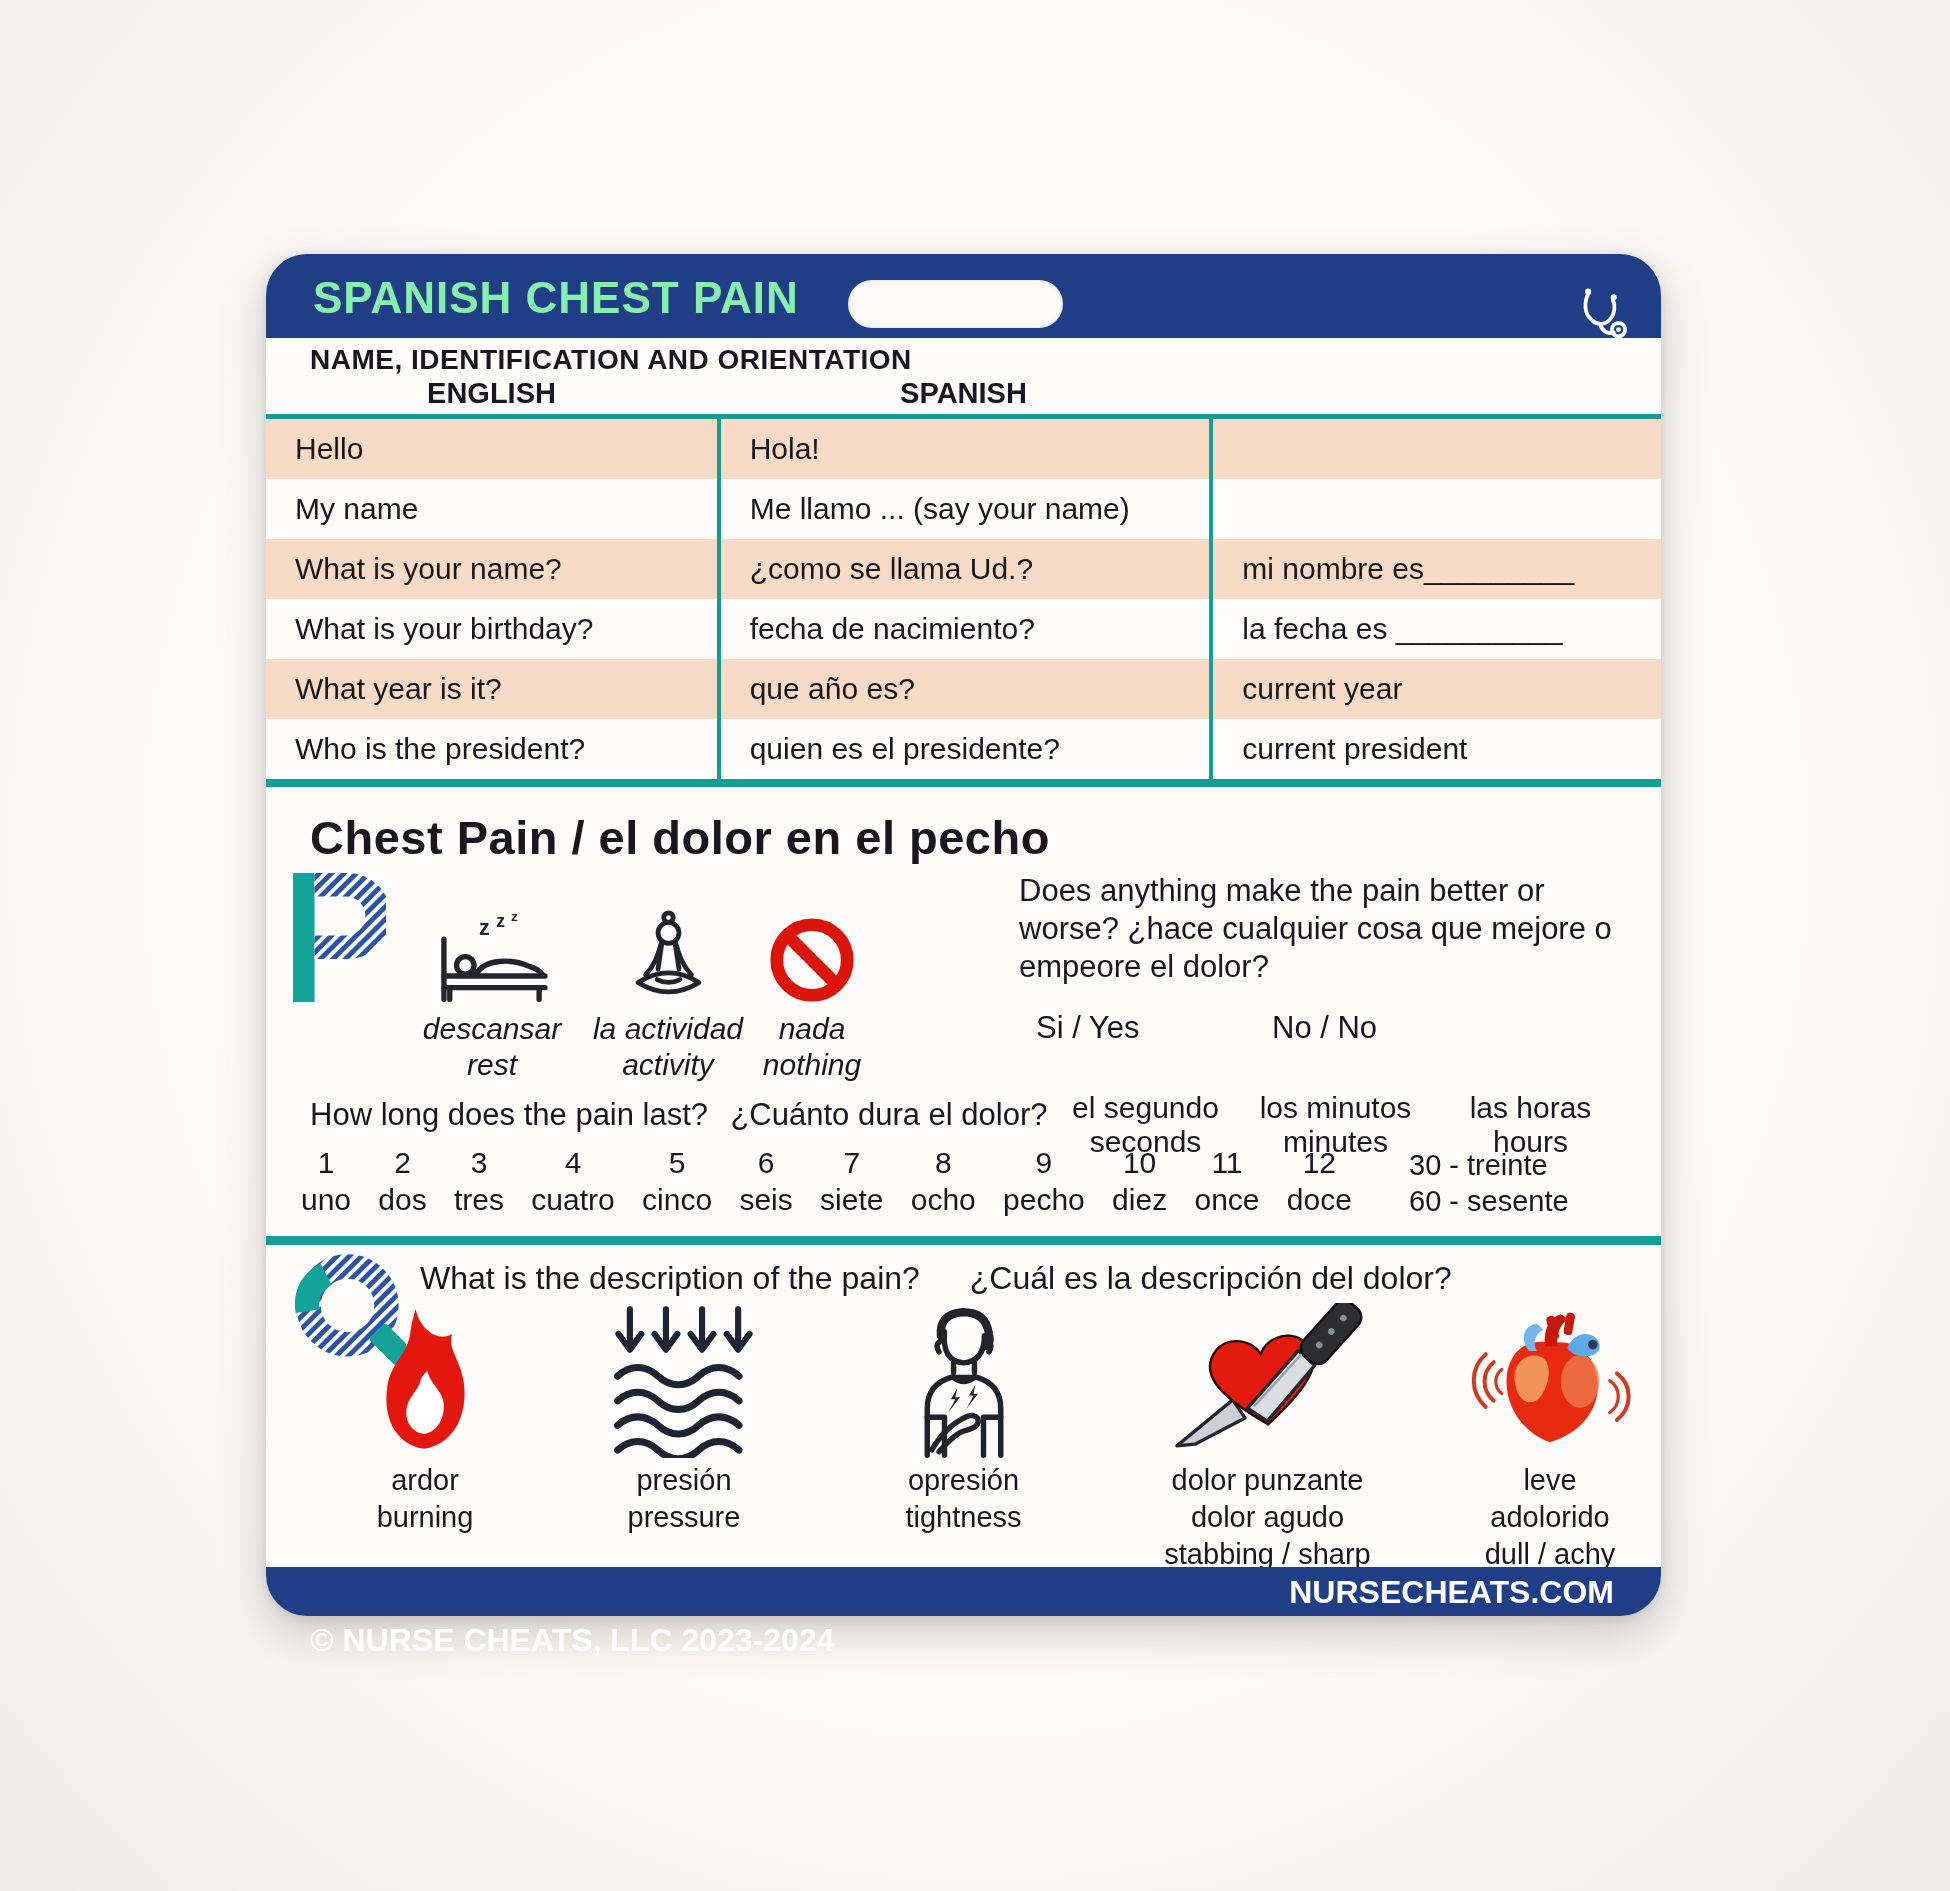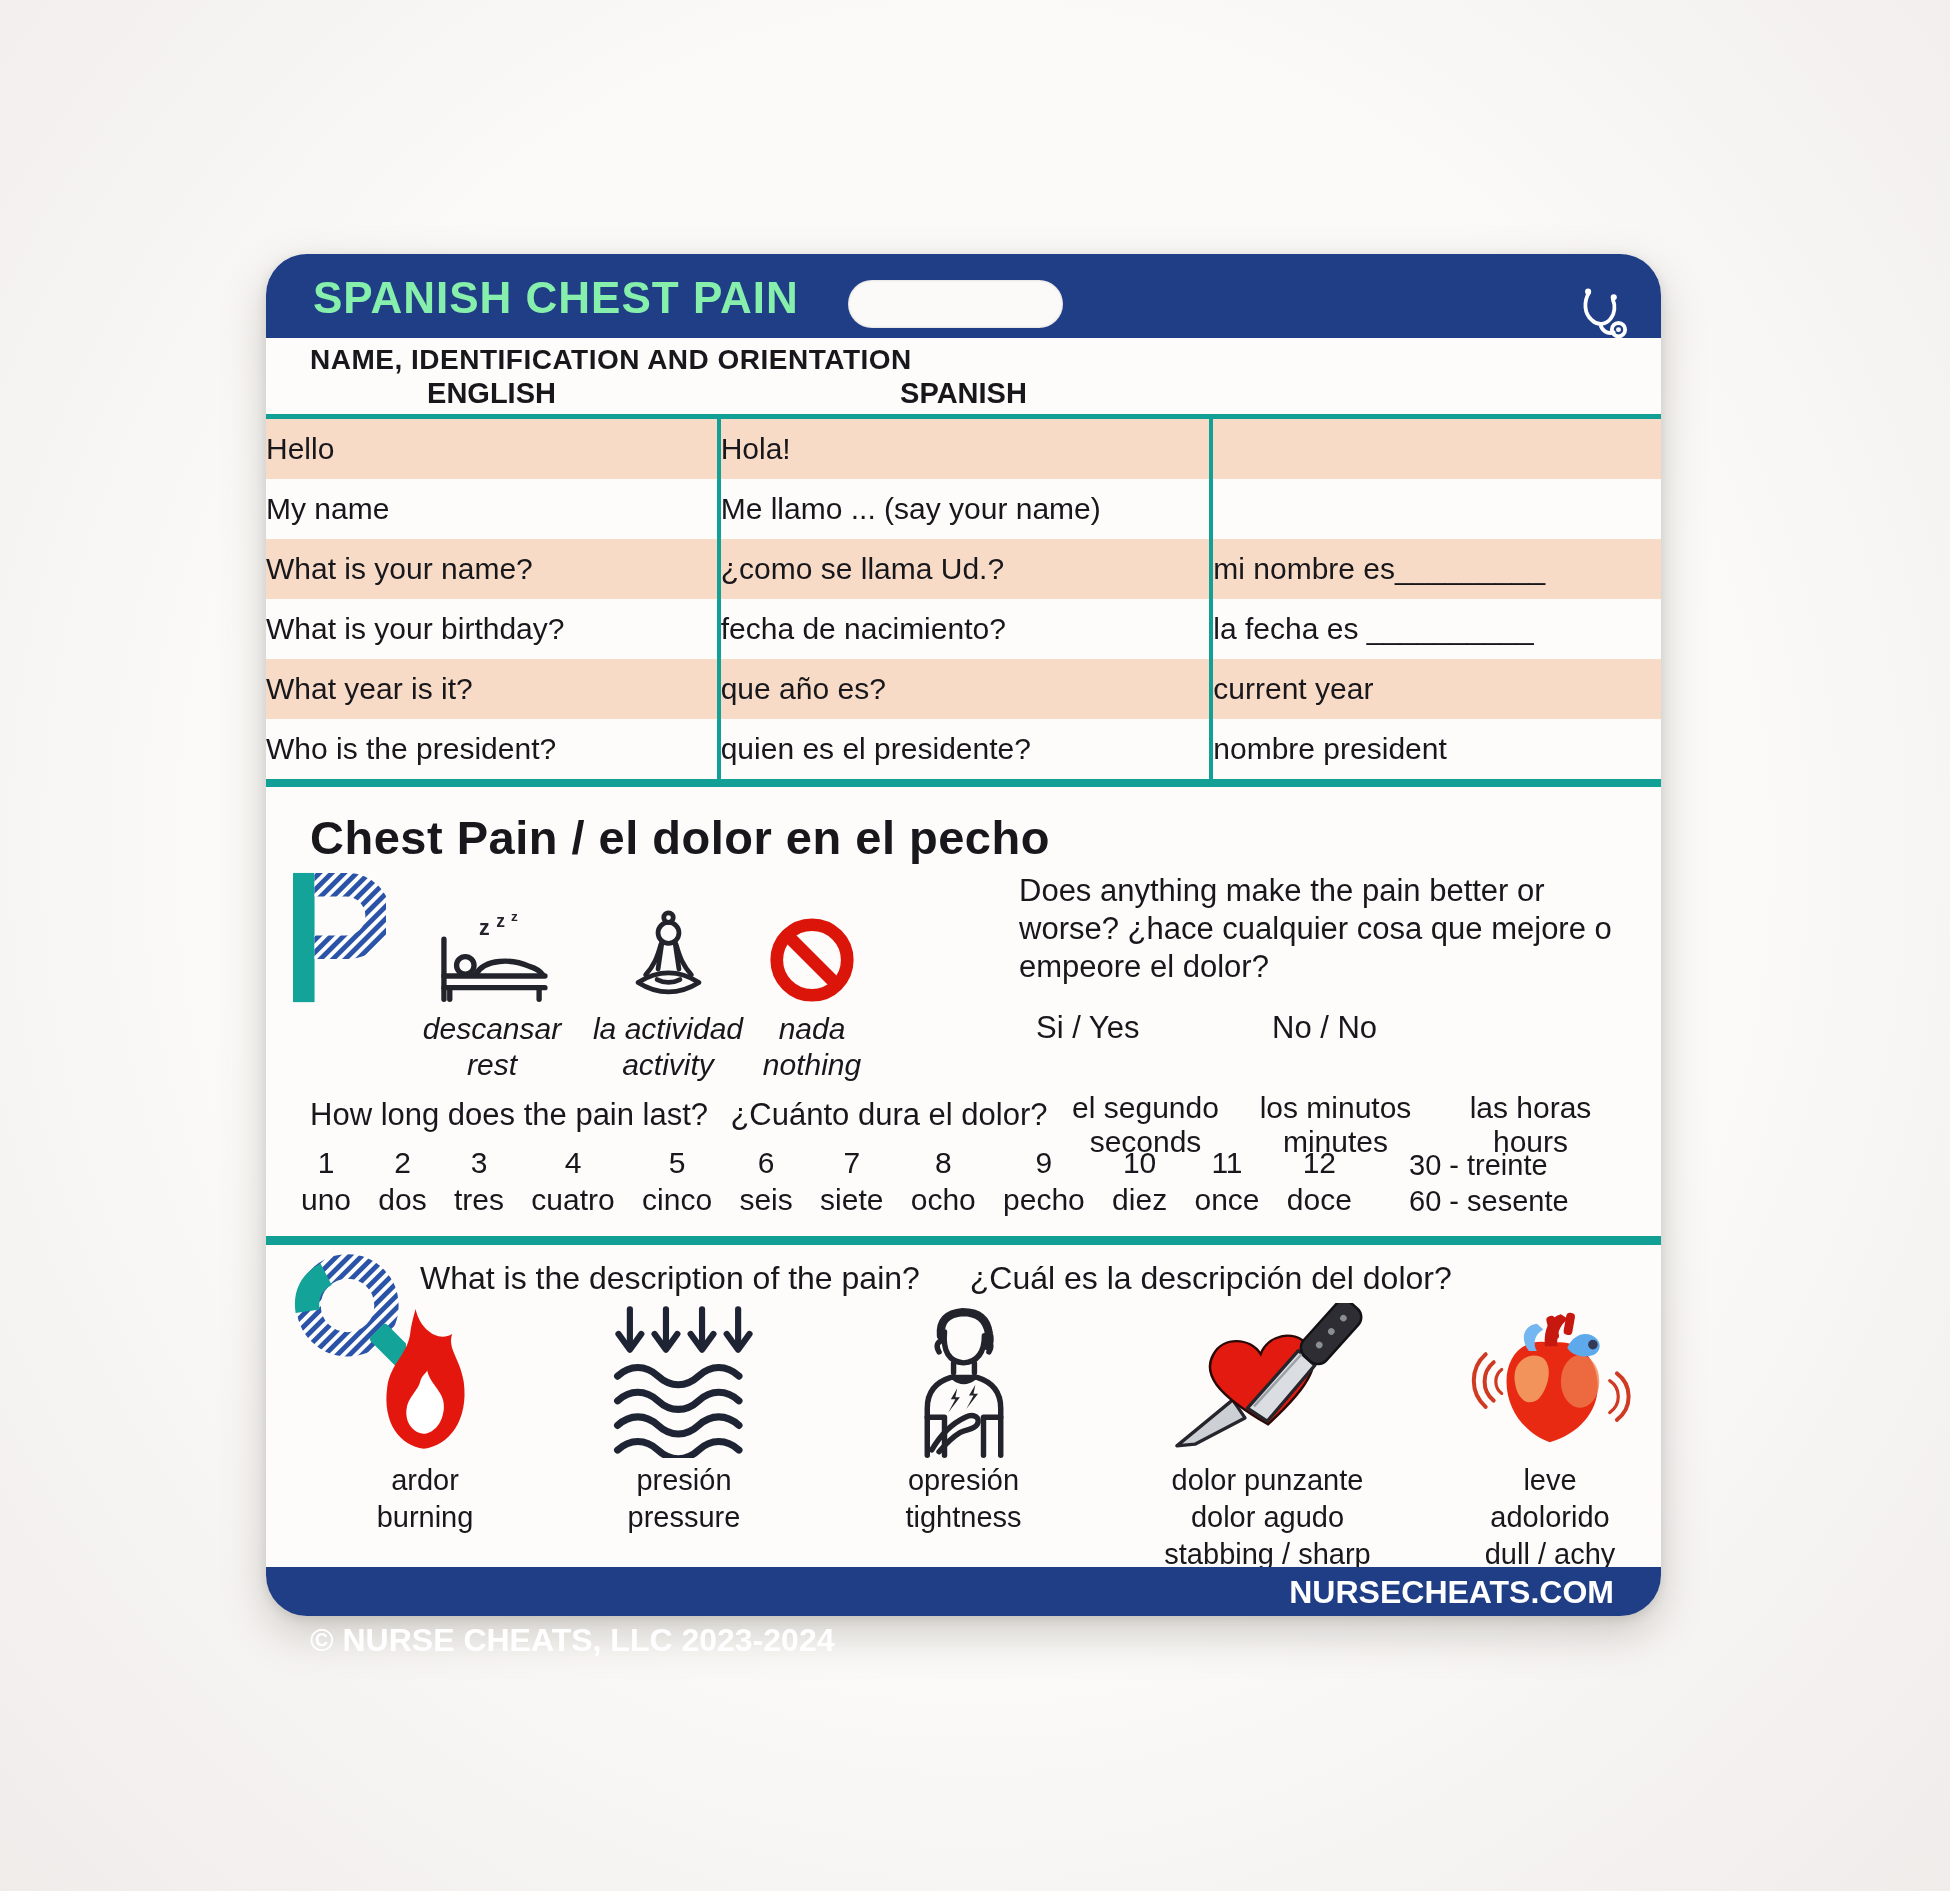--- a/index.html
+++ b/index.html
@@ -26,21 +26,21 @@
   
   .name-line{position:absolute;left:44px;top:90px;font-size:28px;font-weight:bold;letter-spacing:0.5px;}
   .colheads{position:absolute;left:0;top:123px;width:100%;display:flex;}
   .colheads span{display:block;text-align:center;font-size:29px;font-weight:bold;}
   .ch1{width:451px;} .ch2{width:493px;} .ch3{width:452px;}
   
   .tbl{position:absolute;left:0;top:160px;width:100%;
        border-top:5.9px solid #12a096;border-bottom:8.8px solid #12a096;}
   .trow{display:flex;height:60px;}
   .trow.peach{background:#f8dbc7;}
-  .tcell{display:flex;align-items:center;font-size:30px;box-sizing:border-box;}
+  .tcell{display:flex;align-items:center;font-size:30px;padding-left:29px;box-sizing:border-box;}
   .tc1{width:451px;} .tc2{width:493px;border-left:4.9px solid #12a096;} .tc3{width:452px;border-left:4.9px solid #12a096;}
   
   .sect-heading{position:absolute;left:44px;top:556px;font-size:47px;font-weight:bold;letter-spacing:0.5px;}
   .q-text{font-size:31px;}
   .pq1{position:absolute;left:154px;top:624px;}
   .pq2{position:absolute;left:753px;top:618px;width:632px;line-height:38px;}
   .yesno{position:absolute;top:756px;font-size:31px;}
   .icon-group{position:absolute;display:flex;flex-direction:column;align-items:center;}
   .icon-box{display:flex;align-items:center;justify-content:center;}
   .ig-label{font-size:30px;line-height:36px;text-align:center;font-style:italic;}
@@ -127,21 +127,21 @@
       <div class="tcell tc3">la fecha es __________</div>
     </div>
     <div class="trow peach">
       <div class="tcell tc1">What year is it?</div>
       <div class="tcell tc2">que año es?</div>
       <div class="tcell tc3">current year</div>
     </div>
     <div class="trow">
       <div class="tcell tc1">Who is the president?</div>
       <div class="tcell tc2">quien es el presidente?</div>
-      <div class="tcell tc3">nombre president</div>
+      <div class="tcell tc3">current president</div>
     </div>
   </div>
 
   <div class="sect-heading">Chest Pain / el dolor en el pecho</div>
 
   <svg class="abs" style="left:27px;top:617px" width="93" height="137" viewBox="0 0 95 140">
     <rect x="0" y="2" width="22" height="132" fill="#14a398"></rect>
     <path d="M22,2 h34 a44,44 0 0 1 0,88 h-34 v-24 h32 a20,20 0 0 0 0,-40 h-32 z" fill="url(#stripe)"></path>
   </svg>
 

